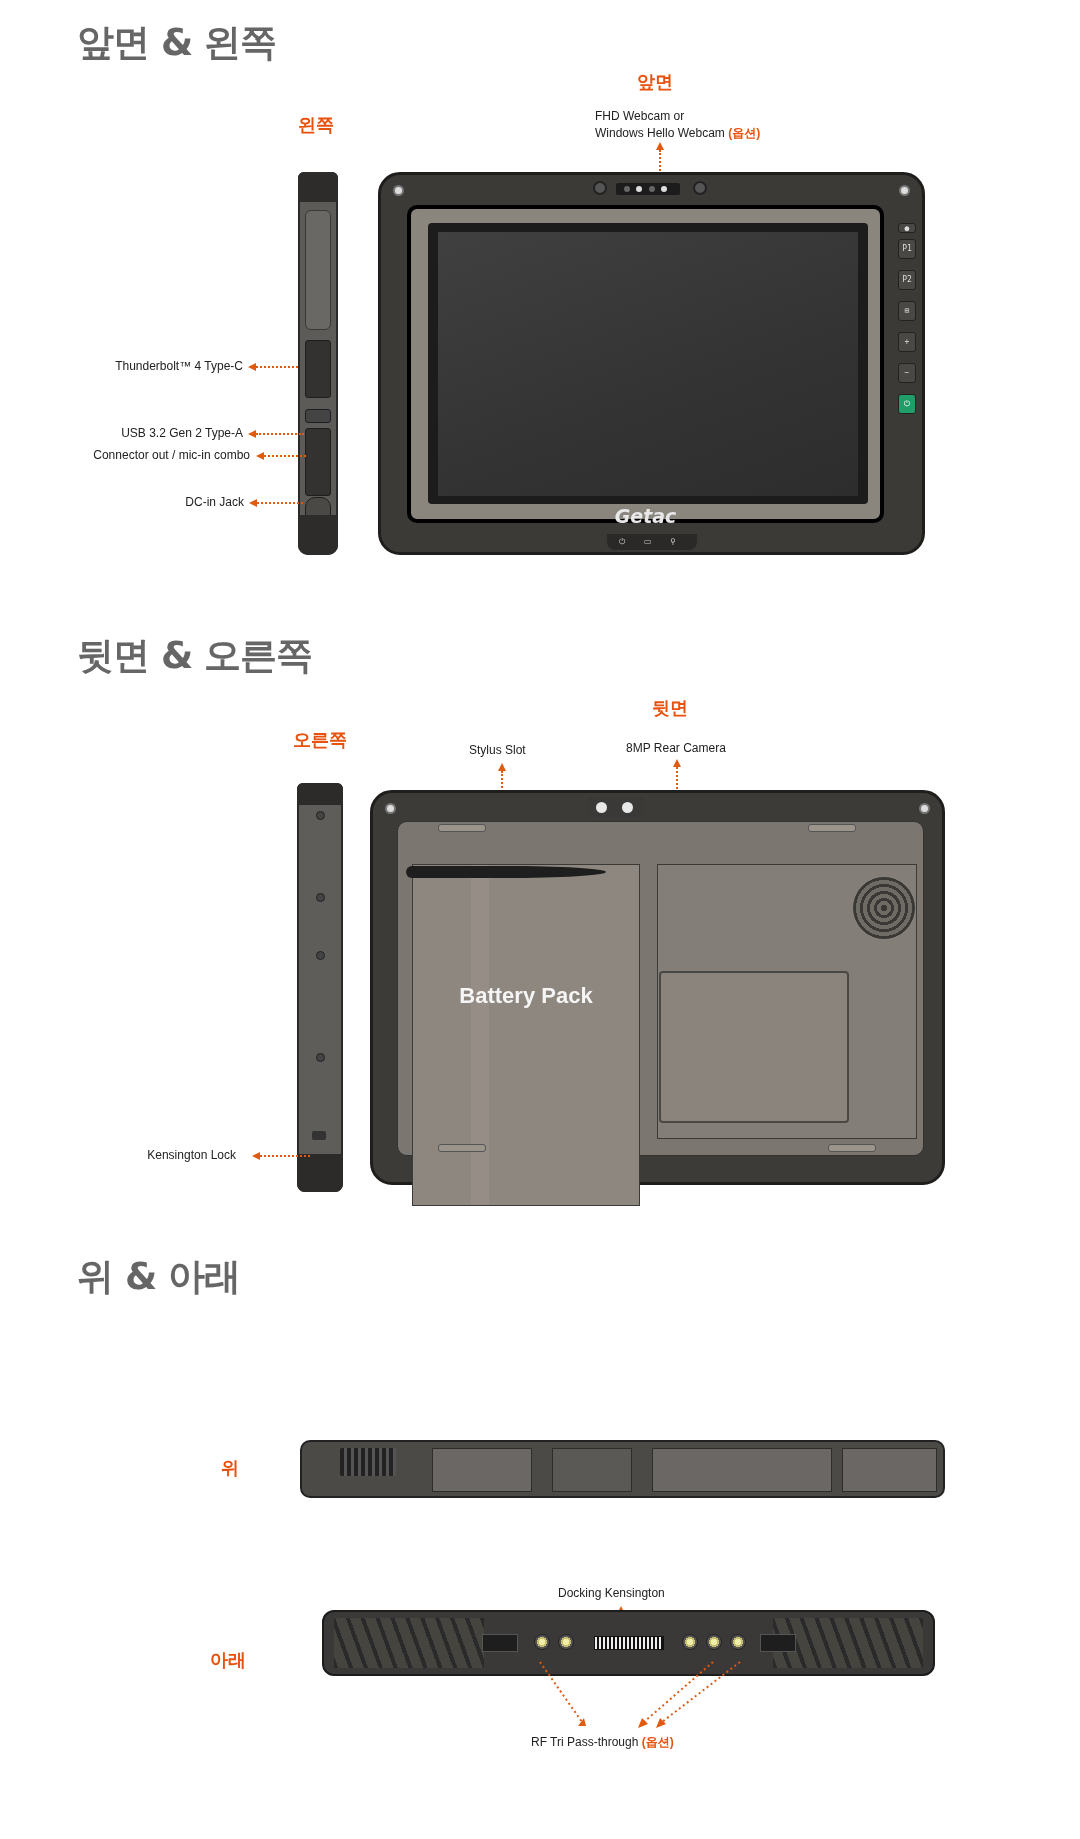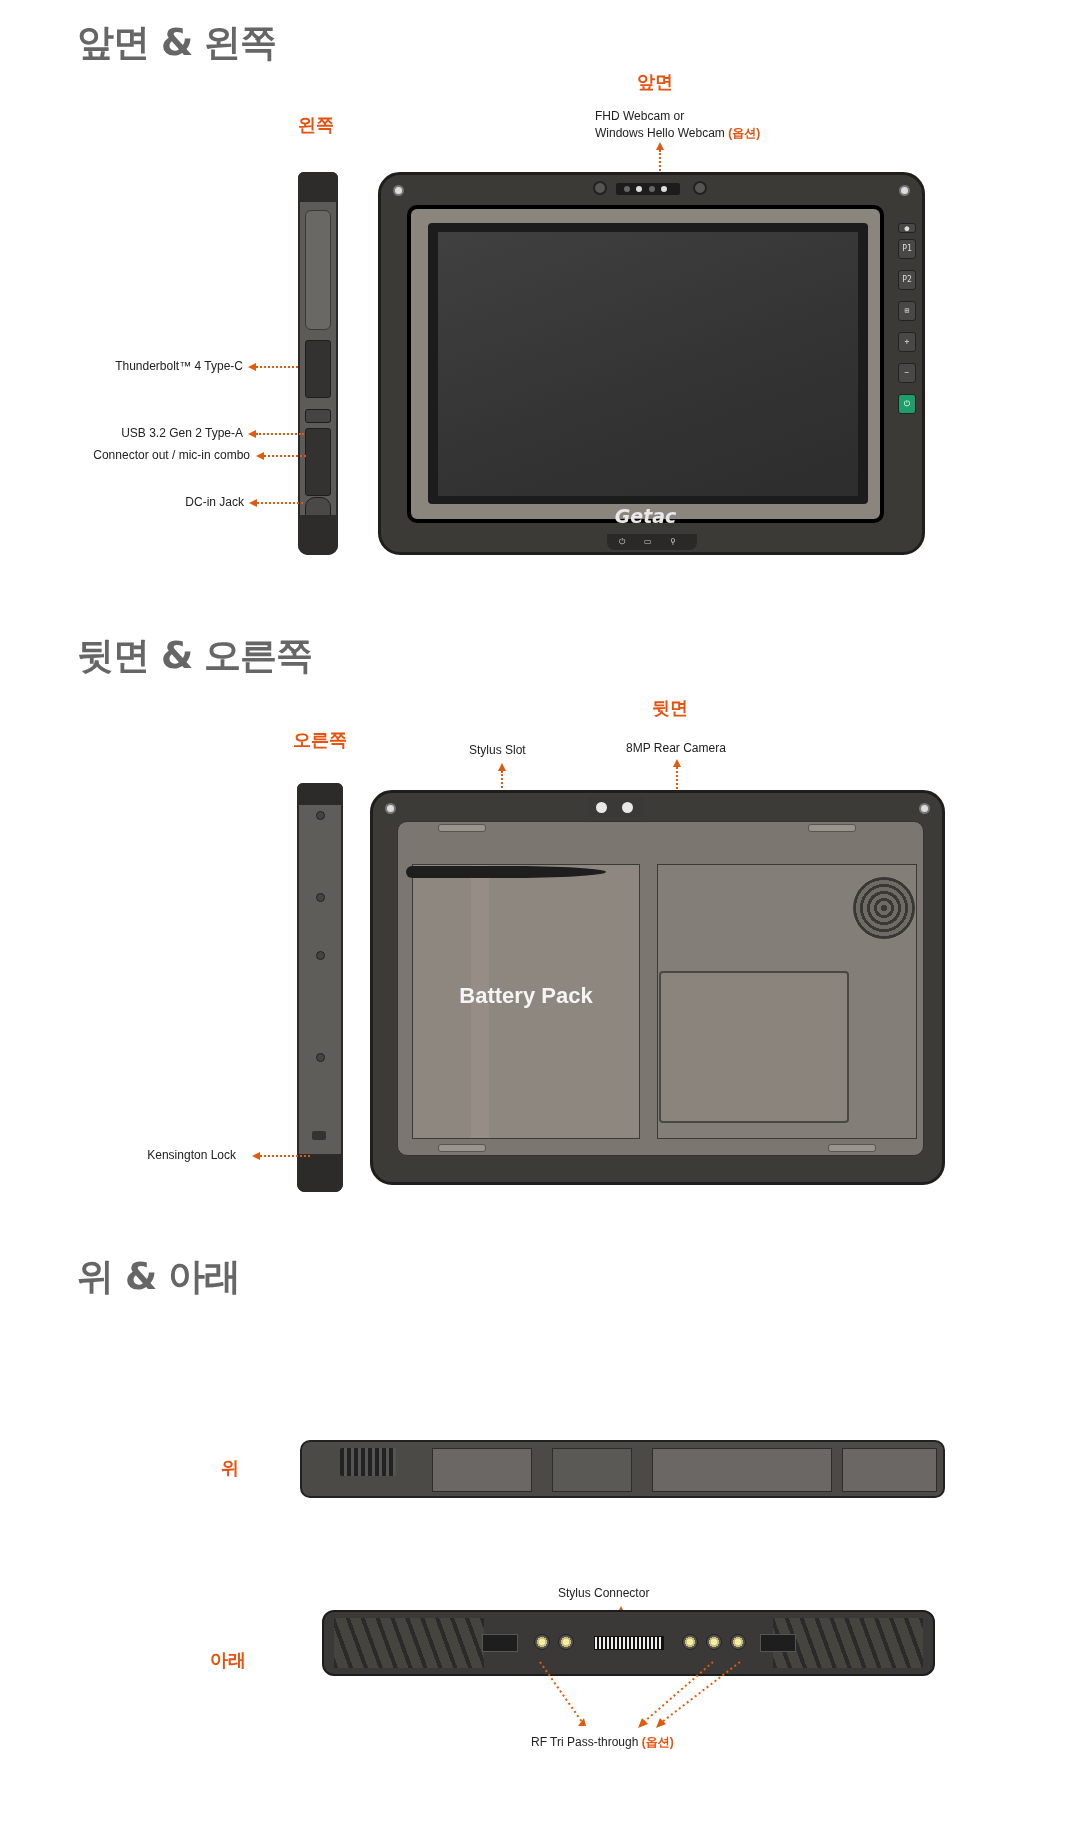--- a/index.html
+++ b/index.html
@@ -35,21 +35,21 @@
   .side-left { position: absolute; left: 292px; top: 172px; width: 52px; height: 383px; }
   .side-left .body { position: absolute; left: 6px; top: 0; width: 40px; height: 383px; background: #5d5b58; border-radius: 6px 6px 10px 10px; border: 2px solid #2b2a28; }
   .side-left .top-cap { position: absolute; left: 6px; top: 0; width: 40px; height: 30px; background: #2d2c2a; border-radius: 6px 6px 0 0; }
   .side-left .grip { position: absolute; left: 13px; top: 38px; width: 26px; height: 120px; background: #6a6865; border: 1.5px solid #3a3937; border-radius: 6px; }
   .port-cover { position: absolute; left: 13px; width: 26px; background: #333231; border: 1.5px solid #1e1e1e; border-radius: 3px; }
   .side-left .bottom-cap { position: absolute; left: 6px; bottom: 0; width: 40px; height: 40px; background: #2d2c2a; border-radius: 0 0 10px 10px; }
 
   
   .tablet-back { position: absolute; left: 370px; top: 790px; width: 575px; height: 395px; background: #3d3b38; border-radius: 22px; border: 3px solid #1f1e1c; }
   .tb-inner { position: absolute; left: 24px; top: 28px; width: 527px; height: 335px; background: #7b766f; border-radius: 10px; border: 1.5px solid #333; }
-  .battery { position: absolute; left: 14px; top: 42px; width: 228px; height: 275px; background: #8d877f; border: 1.5px solid #3c3a37; }
+  .battery { position: absolute; left: 14px; top: 42px; width: 228px; height: 342px; background: #8d877f; border: 1.5px solid #3c3a37; }
   .battery-stripe { position: absolute; left: 58px; top: 0; width: 18px; height: 100%; background: #958d86; }
   .battery-label { position: absolute; left: 0; width: 100%; top: 118px; text-align: center; font-family: "Liberation Sans", sans-serif; font-weight: bold; font-size: 22px; color: #f5f5f5; }
   .rb-panel { position: absolute; left: 259px; top: 42px; width: 260px; height: 275px; background: #837e77; border: 1.5px solid #3c3a37; }
   .hdd-cover { position: absolute; left: 261px; top: 149px; width: 190px; height: 152px; background: #8a847d; border: 2px solid #4a4845; border-radius: 4px; }
   .fan { position: absolute; left: 455px; top: 55px; width: 62px; height: 62px; border-radius: 50%; background: repeating-radial-gradient(circle, #3a3835 0 3px, #6e6a64 3px 7px); }
   .stylus { position: absolute; left: 8px; top: 44px; width: 200px; height: 12px; background: #1e1e1e; border-radius: 6px 50% 50% 6px; }
   .rear-cam { position: absolute; left: 215px; top: 4px; width: 56px; height: 20px; background: #3a3937; border-radius: 3px; }
   .rear-cam span { position: absolute; top: 5px; width: 11px; height: 11px; border-radius: 50%; background: #e8e8e8; }
   .bracket { position: absolute; width: 48px; height: 8px; background: #9a948b; border-radius: 3px; border: 1px solid #555; }
 
@@ -201,21 +201,21 @@
 <div class="top-view">
   <div class="vent"></div>
   <div class="seg" style="left:130px; width:100px;"></div>
   <div class="seg" style="left:250px; width:80px; background:#5b5956;"></div>
   <div class="seg" style="left:350px; width:180px;"></div>
   <div class="seg" style="left:540px; width:95px;"></div>
 </div>
 
 <div class="view-label" style="left:210px; top:1648px;">아래</div>
 
-<div class="callout" style="left:558px; top:1585px;">Stylus Connector</div>
+<div class="callout" style="left:558px; top:1585px;">Docking Kensington</div>
 <div class="arrow-up" style="left:617px; top:1606px;"></div>
 <div class="vdash" style="left:620px; top:1614px; height:42px;"></div>
 
 <div class="bottom-view">
   <div class="hatch-l"></div>
   <div class="hatch-r"></div>
   <div class="latch" style="left:158px;"></div>
   <div class="rf" style="left:210px;"></div>
   <div class="rf" style="left:234px;"></div>
   <div class="dock"></div>

